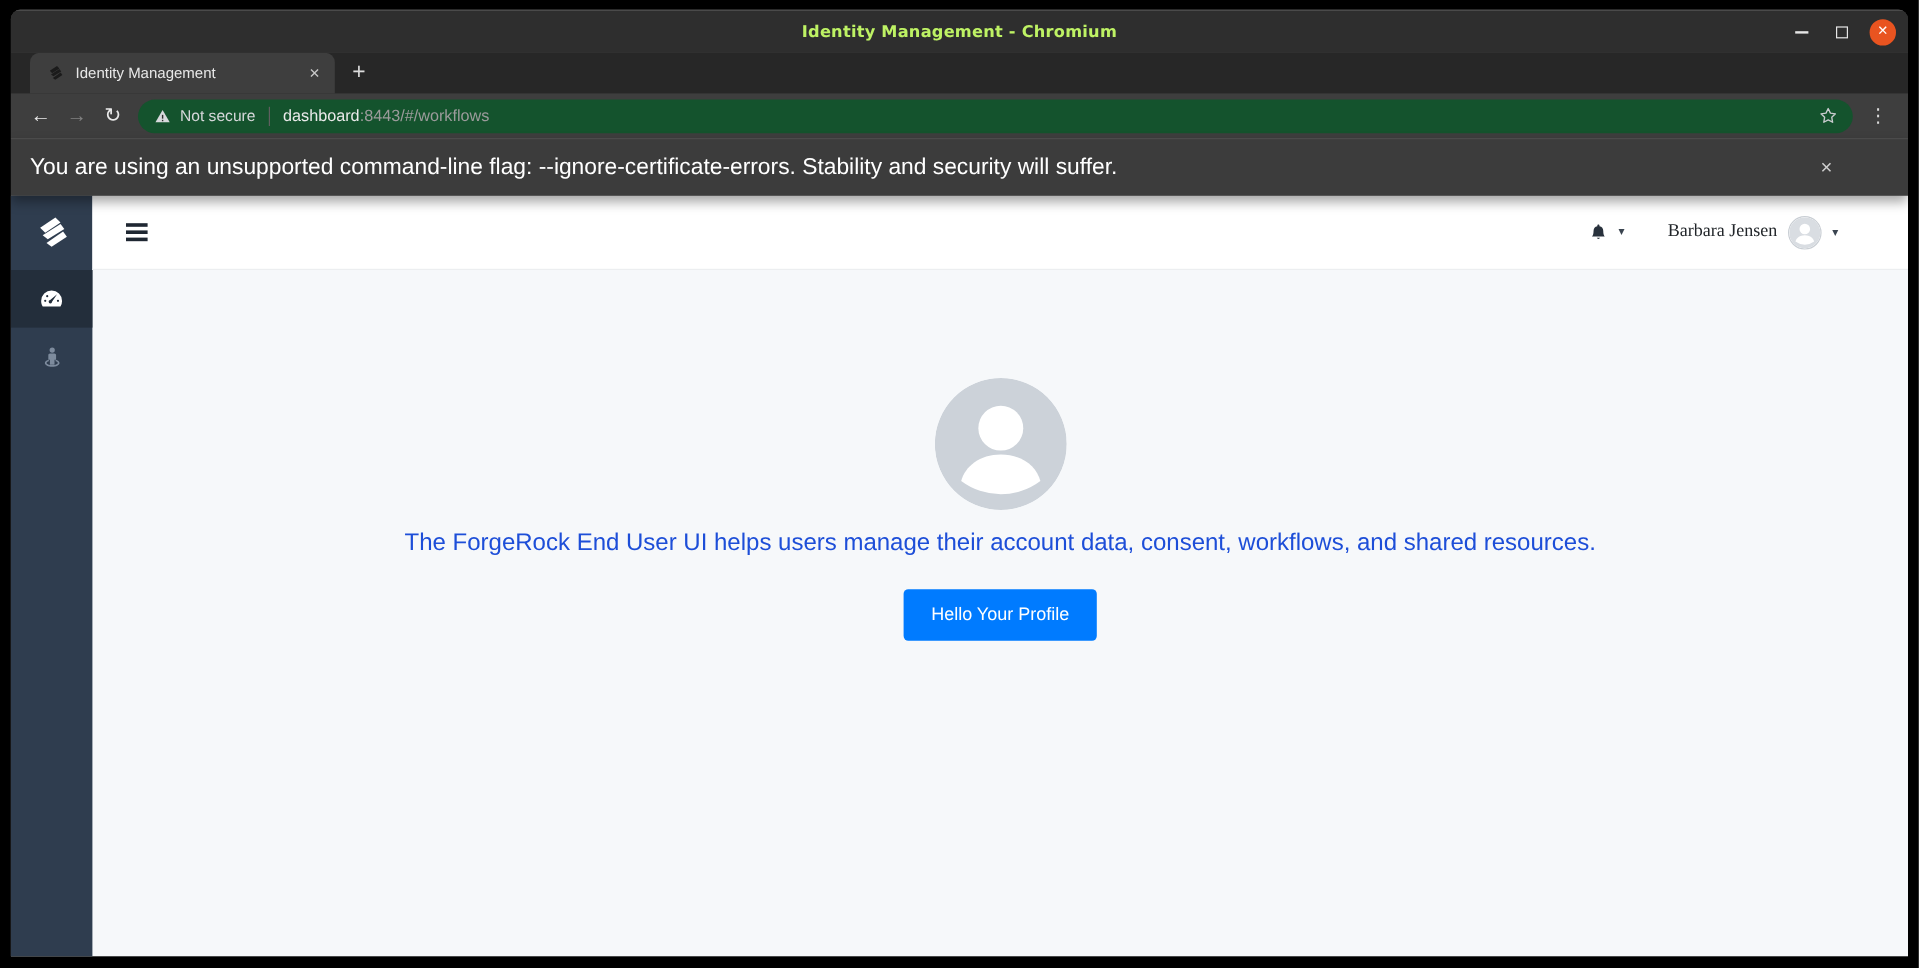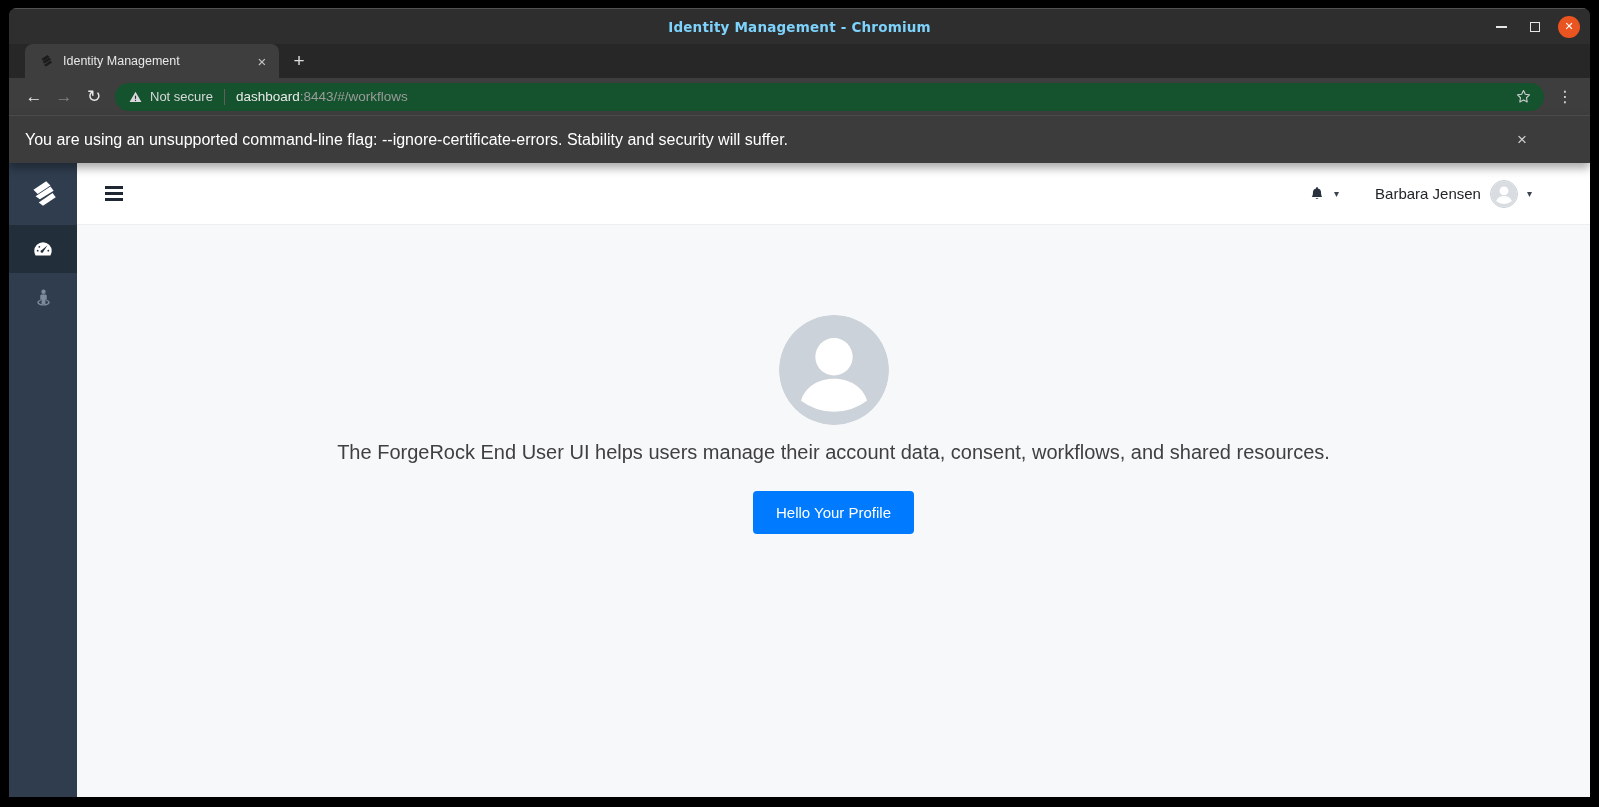--- a/index.html
+++ b/index.html
@@ -22,21 +22,21 @@
     border-radius:8px 8px 0 0;overflow:hidden;
     display:flex;flex-direction:column;background:#3e3e3e;
   }
   
   .titlebar{
     height:36px;background:#2e2e2e;border-top:1px solid #515151;
     display:flex;align-items:center;position:relative;flex:none;
   }
   .titlebar-title{
     position:absolute;left:0;right:0;text-align:center;
-    color:#7dd3fc;font-size:13.5px;font-weight:bold;letter-spacing:.2px;
+    color:#bef264;font-size:13.5px;font-weight:bold;letter-spacing:.2px;
     font-family:"DejaVu Sans","Liberation Sans",sans-serif;
   }
   .win-controls{margin-left:auto;display:flex;align-items:center;gap:12px;padding-right:10px;z-index:2;}
   .win-btn{width:22px;height:22px;display:flex;align-items:center;justify-content:center;cursor:pointer;}
   .minimize-bar{width:11px;height:2px;background:#e6e6e6;display:block;}
   .maximize-box{width:10px;height:10px;border:1.5px solid #e6e6e6;display:block;}
   .close-circle{
     width:22px;height:22px;border-radius:50%;background:var(--close-btn);
     color:#fff;font-size:14px;display:flex;align-items:center;justify-content:center;line-height:1;
   }
@@ -65,50 +65,50 @@
   .url-rest{color:#9b9b9b;}
   .star-btn{margin-left:auto;display:flex;align-items:center;cursor:pointer;}
   .menu-btn{color:#dadada;font-size:16px;width:26px;height:26px;display:flex;align-items:center;justify-content:center;cursor:pointer;letter-spacing:0;}
   
   .warnbar{
     height:48px;background:#3c3c3c;border-top:1px solid #4b4b4b;
     display:flex;align-items:center;padding:0 16px;flex:none;
     color:#fff;position:relative;z-index:5;
     box-shadow:0 5px 9px rgba(0,0,0,.35);
   }
-  .warnbar-text{font-size:16px;}
+  .warnbar-text{font-size:19px;}
   .warn-close{margin-left:auto;margin-right:40px;color:#cfcfcf;font-size:17px;cursor:pointer;width:24px;height:24px;display:flex;align-items:center;justify-content:center;}
   
   .app{flex:1;display:flex;min-height:0;background:var(--main-bg);}
   .sidebar{width:68px;background:var(--sidebar-bg);flex:none;display:flex;flex-direction:column;}
   .sidebar-logo{height:62px;display:flex;align-items:center;justify-content:center;flex:none;}
   .sidebar-item{height:48px;display:flex;align-items:center;justify-content:center;cursor:pointer;}
   .sidebar-item.active{background:var(--sidebar-active-bg);}
   .app-right{flex:1;display:flex;flex-direction:column;min-width:0;}
   
   .navbar{
     height:62px;background:#fff;border-bottom:1px solid #eceef0;
     display:flex;align-items:center;padding:0 58px 0 24px;flex:none;
   }
   .hamburger{display:flex;flex-direction:column;gap:3.5px;cursor:pointer;padding:4px;}
   .hamburger span{display:block;width:18px;height:2.5px;background:#1f2732;}
   .nav-right{margin-left:auto;display:flex;align-items:center;}
   .bell-group{display:flex;align-items:center;gap:8px;cursor:pointer;margin-right:36px;}
   .caret{color:#3a4450;font-size:10px;}
-  .user-group{display:flex;align-items:center;gap:9px;cursor:pointer;}
+  .user-group{display:flex;align-items:center;gap:9px;cursor:pointer;font-family:Liberation Serif, serif;}
   .user-name{font-size:15px;color:#212529;}
   .avatar-sm{width:28px;height:28px;border-radius:50%;overflow:hidden;border:1px solid #c9ced4;}
   
   .main{flex:1;overflow:auto;display:flex;flex-direction:column;align-items:center;text-align:center;padding-top:90px;}
   .avatar-lg{width:110px;height:110px;border-radius:50%;overflow:hidden;flex:none;}
   .greeting{
     margin-top:28px;font-size:62px;font-weight:300;color:#333b46;
     letter-spacing:-1px;line-height:1.1;
   }
-  .description{margin-top:16px;font-size:20px;color:#404040;}
+  .description{margin-top:16px;font-size:20px;color:#1d4ed8;}
   .edit-profile-btn{
     margin-top:27px;background:var(--primary);color:#fff;border:none;border-radius:4px;
     font-size:15px;padding:13px 23px;cursor:pointer;font-family:inherit;
   }
   svg{display:block;}
 </style>
 </head>
 <body>
 
 <div class="window">

